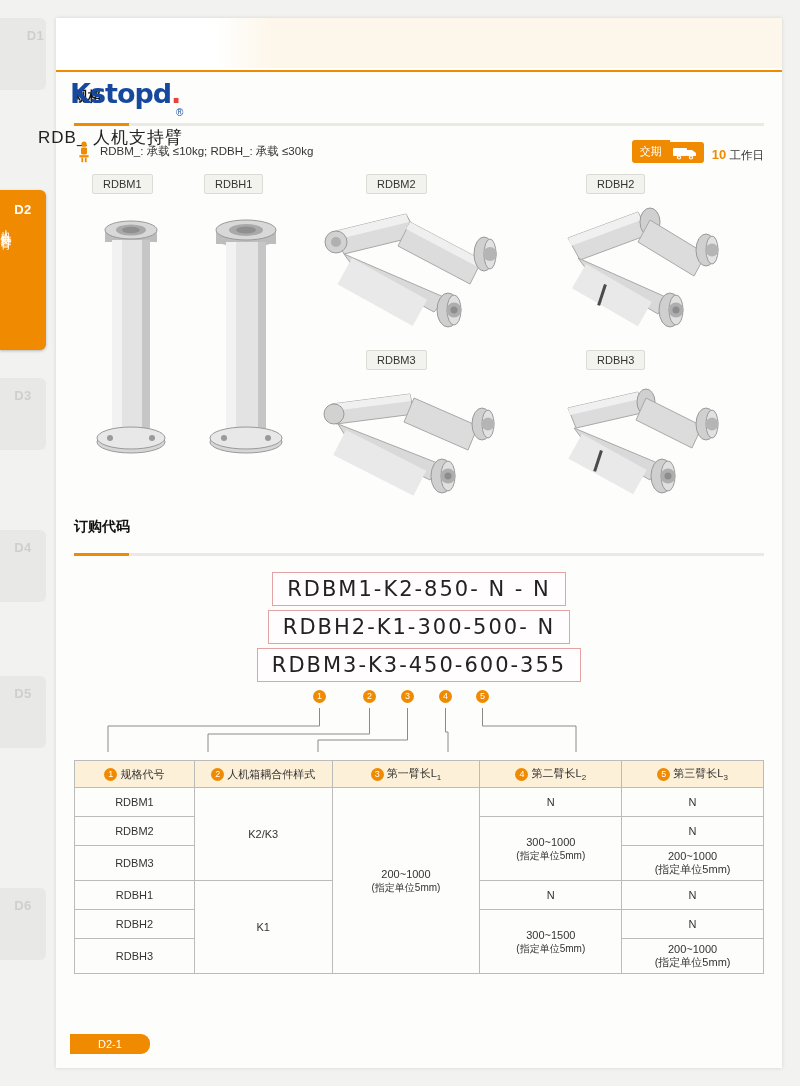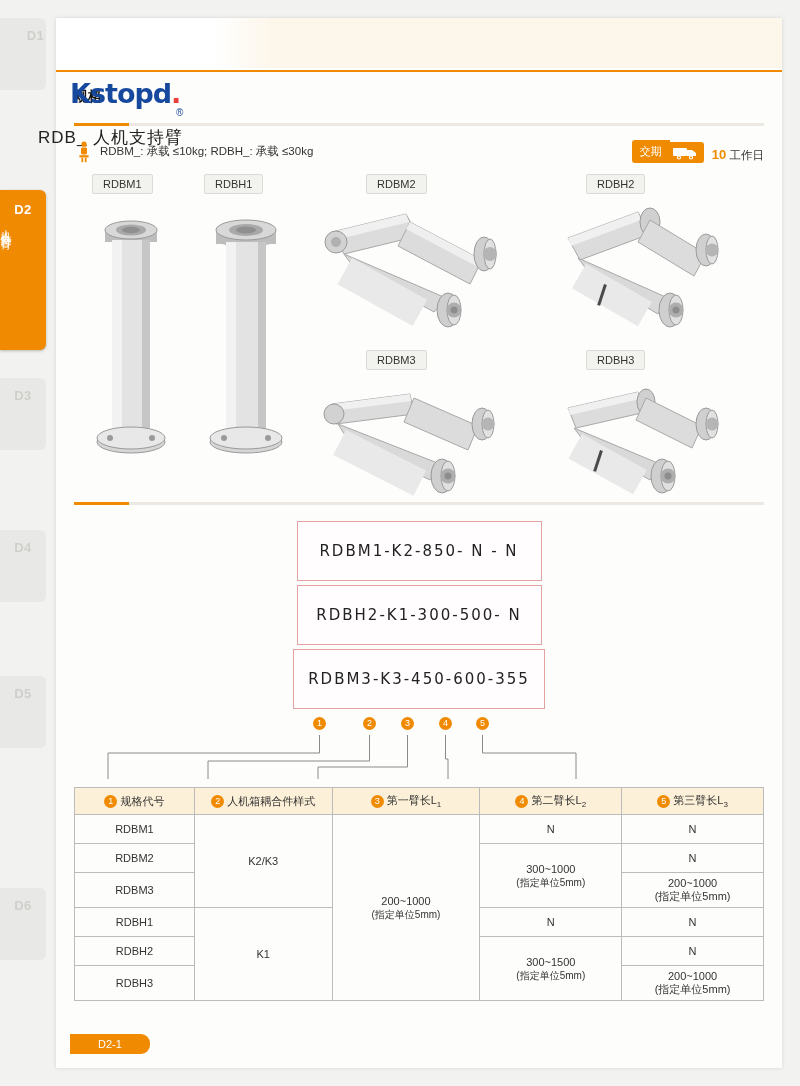--- a/index.html
+++ b/index.html
@@ -58,21 +58,21 @@
   .lead-truck{background:#f08a00;padding:4px 6px 3px 2px;border-radius:0 3px 3px 0;display:flex;align-items:center;}
   .lead-days{font-size:11.5px;color:#333;margin-left:8px;}
   .lead-days b{color:#f08a00;font-size:13px;}
   
   .prod-area{position:relative;height:330px;margin-top:6px;}
   .plabel{position:absolute;font-size:11px;color:#333;background:#f2f2ef;border:1px solid #dcdcd6;padding:3px 10px;border-radius:2px;}
   
   .code-rows{margin-top:16px;text-align:center;}
   .code-row{
     display:inline-block;border:1px solid #e3a3a3;background:#fffdfd;
-    font-size:15px;letter-spacing:2px;color:#222;padding:20px 14px;margin-bottom:4px;
+    font-size:21px;letter-spacing:2px;color:#222;padding:4px 14px;margin-bottom:4px;
     min-width:215px;font-family:"DejaVu Sans",sans-serif;
   }
   .circnum{
     display:inline-block;width:13px;height:13px;line-height:13px;border-radius:50%;
     background:#f08a00;color:#fff;font-size:9px;text-align:center;vertical-align:middle;
   }
   .markers{position:relative;height:22px;}
   .markers .circnum{position:absolute;top:4px;}
   .connector{position:relative;height:52px;}
   
@@ -254,20 +254,23 @@
       <path d="M40 44 L52 60 L116 96 L126 80 Z" fill="#d9d9d9" stroke="#a8a8a8"></path>
       <rect x="48" y="50" width="74" height="28" transform="rotate(29 48 50)" fill="#e9e9e9"></rect>
       <ellipse cx="128" cy="92" rx="11" ry="17" fill="#cfcfcf" stroke="#9a9a9a"></ellipse>
       <ellipse cx="134" cy="92" rx="7" ry="15" fill="#e0e0e0" stroke="#9a9a9a"></ellipse>
       <circle cx="134" cy="92" r="7.5" fill="#aeaeae"></circle>
       <circle cx="134" cy="92" r="3.5" fill="#8d8d8d"></circle>
       <rect x="66" y="66" width="3" height="22" transform="rotate(18 66 66)" fill="#4a4a4a"></rect>
     </svg>
   </div>
 
+  <div class="sec">
+    <div class="sec-title">订购代码</div>
+  </div>
   <div class="sec-rule" style="margin-left:18px;"></div>
 
   <div class="code-rows">
     <div class="code-row">RDBM1-K2-850- N - N</div><br>
     <div class="code-row">RDBH2-K1-300-500- N</div><br>
     <div class="code-row">RDBM3-K3-450-600-355</div>
   </div>
 
   <div class="markers">
     <span class="circnum" style="left:257px;">1</span>

